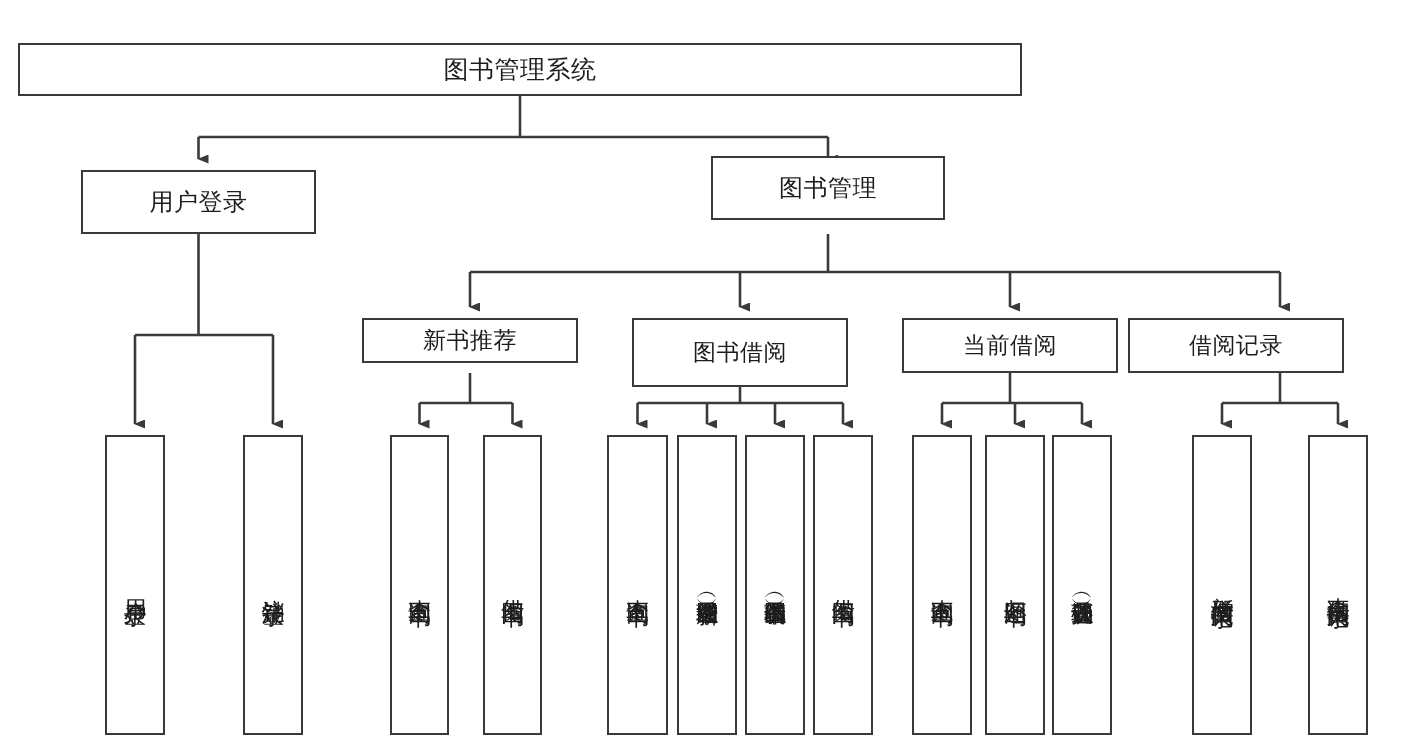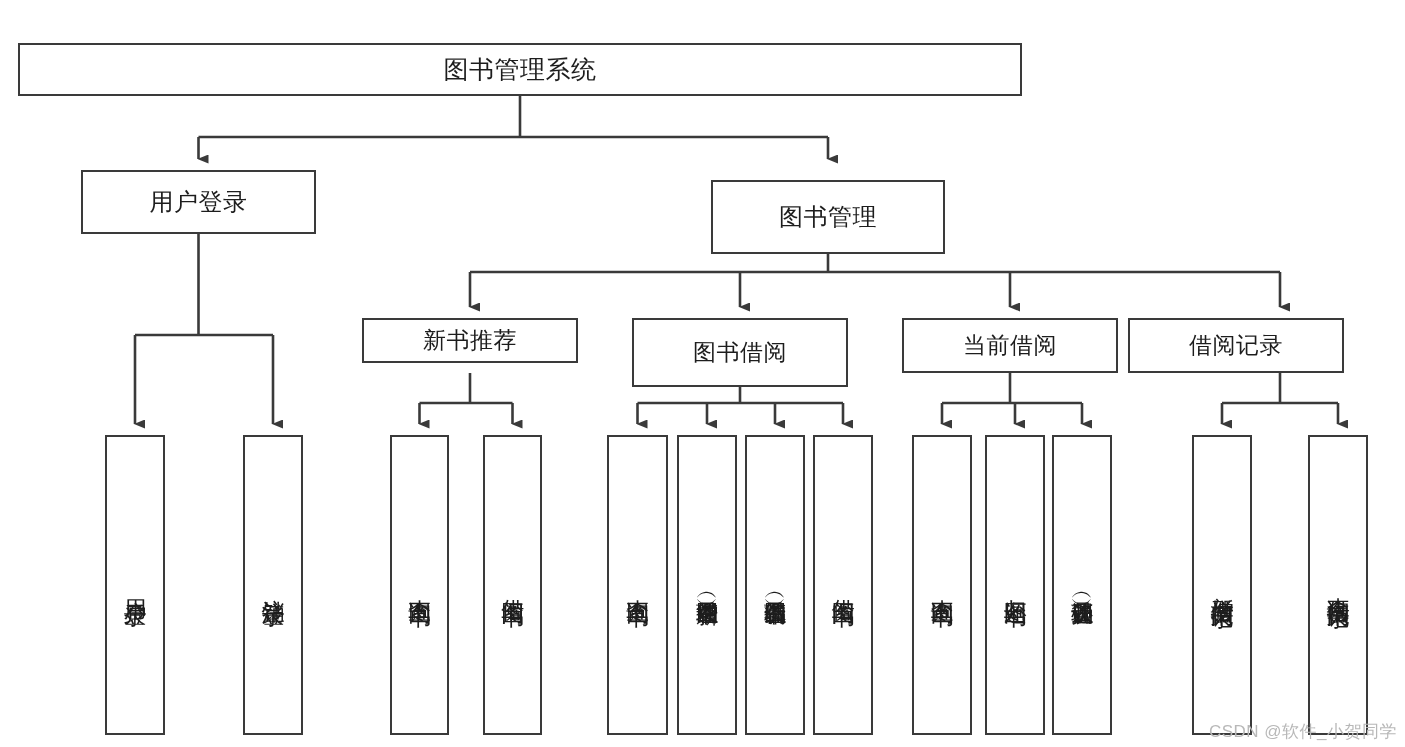--- a/index.html
+++ b/index.html
@@ -123,21 +123,21 @@
       </g>
   </svg>
 
   <div id="node-group">
       <div class="node level-0" style="left: 18px; top: 13px; width: 1004px; height: 53px; margin-top: 30px;">
         <span class="node-label">图书管理系统</span>
       </div>
       <div class="node level-1" style="left: 81px; top: 170px; width: 235px; height: 64px;">
         <span class="node-label">用户登录</span>
       </div>
-      <div class="node level-1" style="left: 711px; top: 180px; width: 234px; height: 74px;">
+      <div class="node level-1" style="left: 711px; top: 156px; width: 234px; height: 64px;">
         <span class="node-label">图书管理</span>
       </div>
       <div class="node level-2" style="left: 362px; top: 318px; width: 216px; height: 45px;">
         <span class="node-label">新书推荐</span>
       </div>
       <div class="node level-2" style="left: 632px; top: 318px; width: 216px; height: 69px;">
         <span class="node-label">图书借阅</span>
       </div>
       <div class="node level-2" style="left: 902px; top: 318px; width: 216px; height: 55px;">
         <span class="node-label">当前借阅</span>
@@ -179,14 +179,13 @@
         <span class="node-label">确认归还（管理员）</span>
       </div>
       <div class="node level-3 leaf" style="left: 1192px; top: 435px; width: 60px; height: 300px;">
         <span class="node-label">新增借阅记录</span>
       </div>
       <div class="node level-3 leaf" style="left: 1308px; top: 435px; width: 60px; height: 300px;">
         <span class="node-label">查询借阅记录</span>
       </div>
     </div>
 
-  <div id="watermark">CSDN @软件_小贺同学</div>
 </div>
 
 </body></html>

